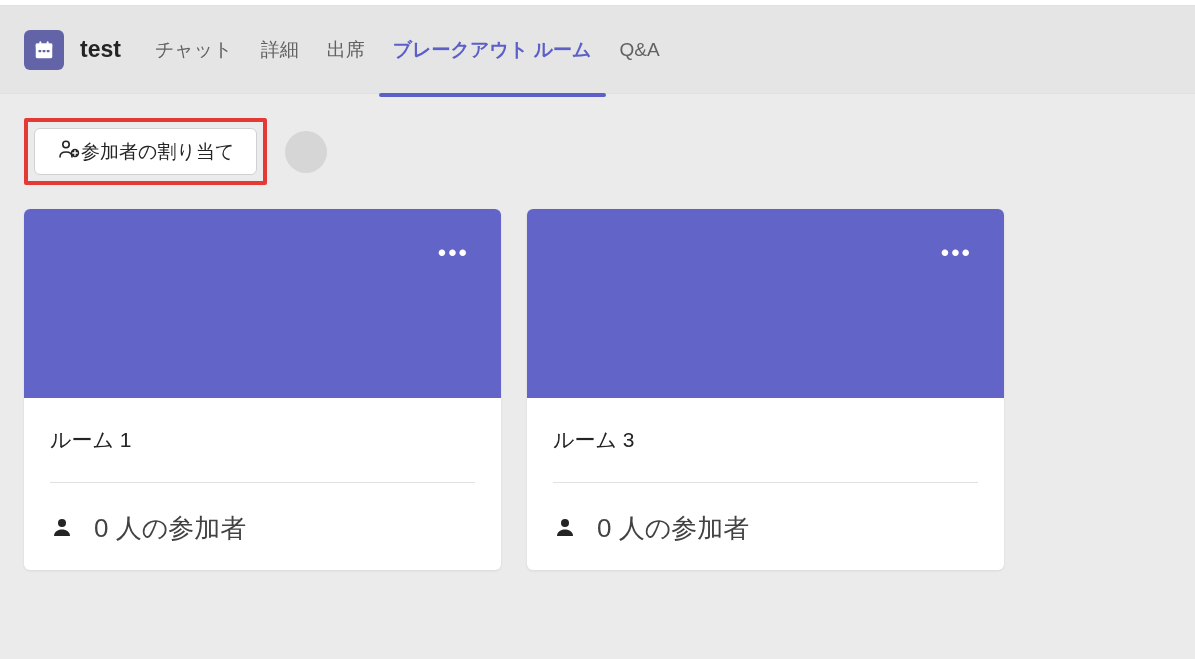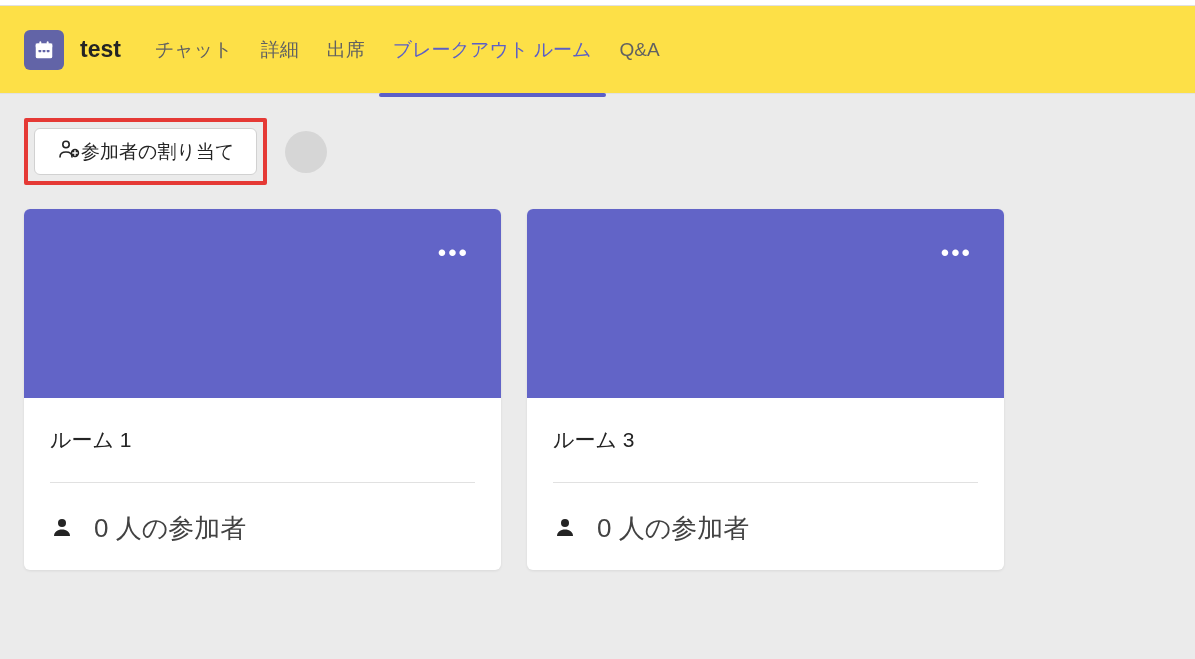--- a/index.html
+++ b/index.html
@@ -1,33 +1,33 @@
 <!DOCTYPE html>
 <html><head>
 <meta charset="utf-8">
 <style>
   * { box-sizing: border-box; margin: 0; padding: 0; }
   html, body { width: 1195px; height: 659px; font-family: "Segoe UI", "Yu Gothic UI", Meiryo, sans-serif; background: #fff; }
   .top-bar { height: 6px; background: #fff; border-bottom: 1px solid #e1e1e1; }
   .header {
-    display: flex; align-items: center; padding: 0 24px; height: 88px; background: #fde047;
+    display: flex; align-items: center; padding: 0 24px; height: 88px; background: #e5e5e5;
     border-bottom: 1px solid #e1e1e1; gap: 16px;
   }
   .app-icon {
     width: 40px; height: 40px; background: #6264a7; border-radius: 6px;
     display: flex; align-items: center; justify-content: center; flex-shrink: 0;
   }
   .app-icon svg { width: 22px; height: 22px; }
   .meeting-title { font-size: 23px; font-weight: 700; color: #242424; margin-right: 4px; }
   .tabs { display: flex; align-items: center; gap: 0; flex: 1; }
   .tab {
     font-size: 19px; color: #616161; padding: 8px 14px; cursor: pointer; position: relative;
     white-space: nowrap;
   }
-  .tab.active { color: #5b5fc7; font-weight: 400; }
+  .tab.active { color: #5b5fc7; font-weight: 700; }
   .tab.active::after {
     content: ""; position: absolute; left: 0; right: 0; bottom: -26px; height: 4px;
     background: #5b5fc7; border-radius: 2px;
   }
   .content { background: #ebebeb; min-height: calc(659px - 94px); padding: 24px 0 24px 24px; }
   .toolbar { display: flex; align-items: center; gap: 18px; margin-bottom: 24px; }
   .highlight-box {
     border: 4px solid #e53935; padding: 6px 6px; display: inline-flex; align-items: center;
     border-radius: 2px;
   }

